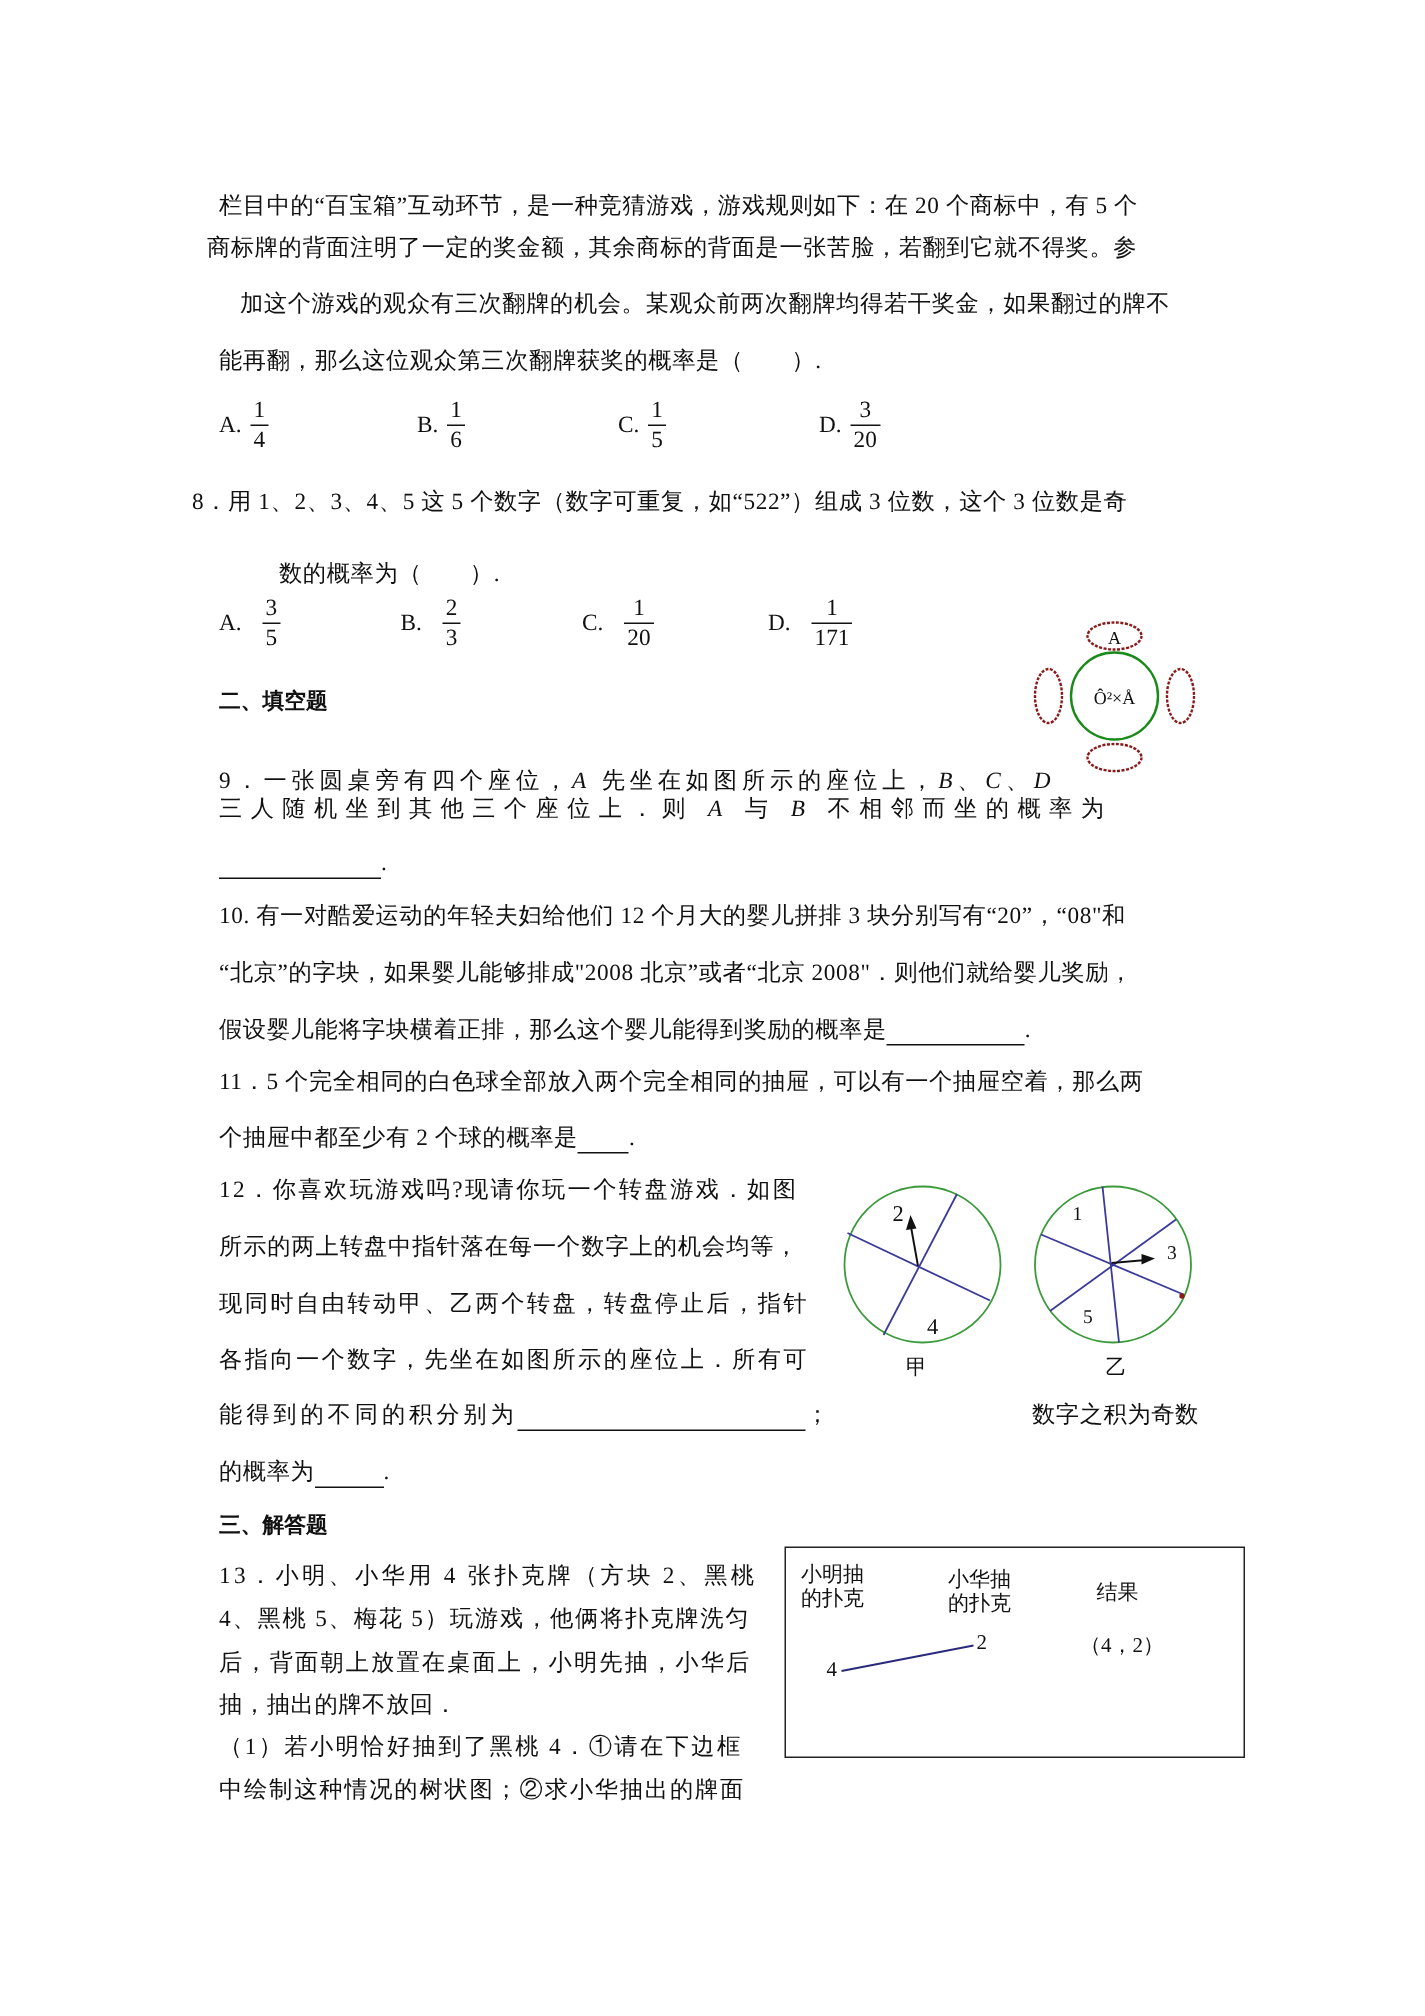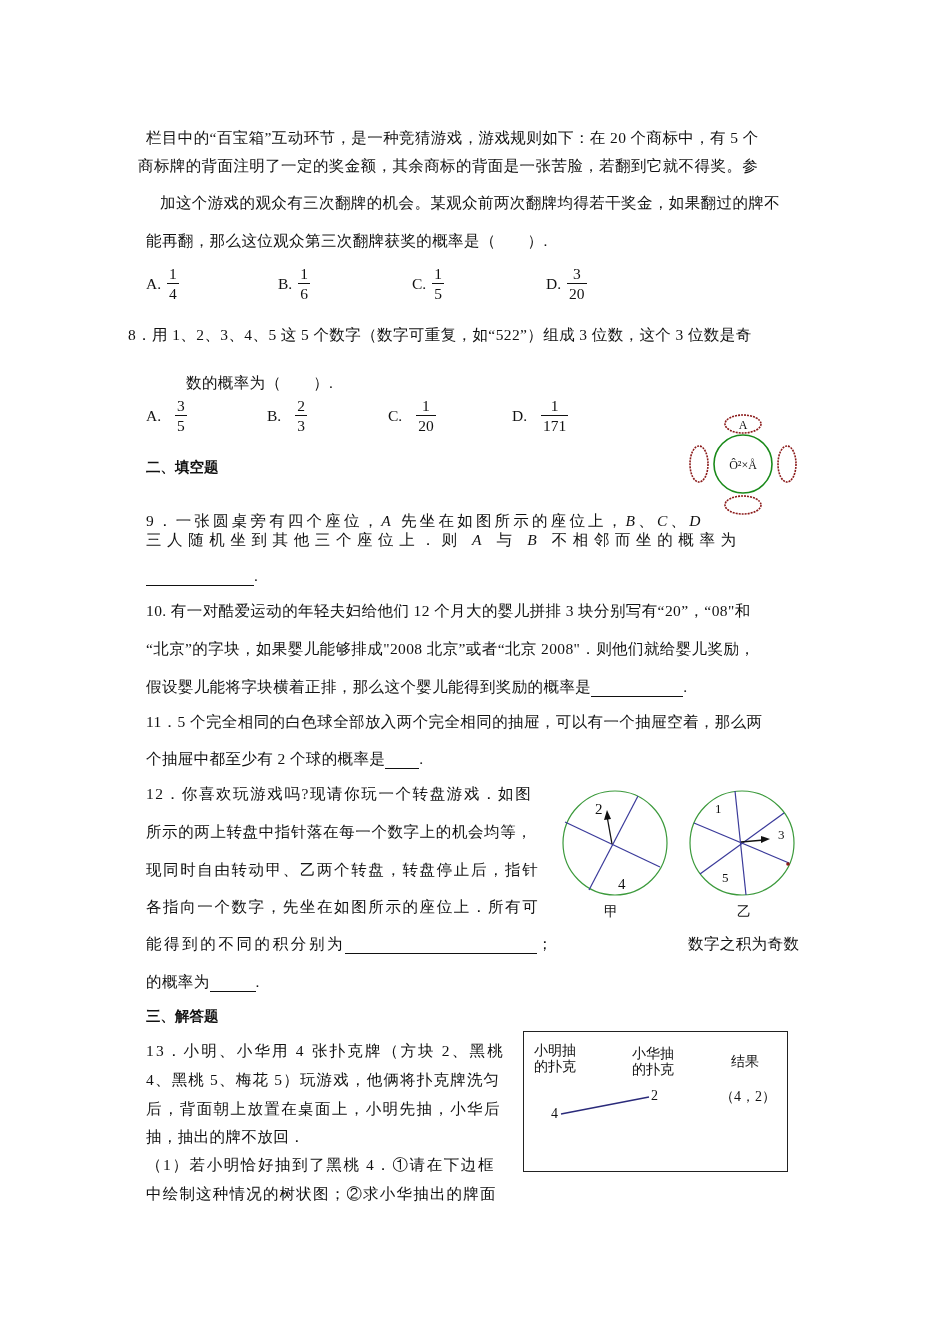--- a/index.html
+++ b/index.html
@@ -157,21 +157,21 @@
 
 <div class="abs bold" style="left:146px; top:1007px;">三、解答题</div>
 
 <div class="abs line" style="left:146px; top:1041px; letter-spacing:2.2px;">13．小明、小华用 4 张扑克牌（方块 2、黑桃</div>
 <div class="abs line" style="left:146px; top:1070px; letter-spacing:1.2px;">4、黑桃 5、梅花 5）玩游戏，他俩将扑克牌洗匀</div>
 <div class="abs line" style="left:146px; top:1099px; letter-spacing:1.4px;">后，背面朝上放置在桌面上，小明先抽，小华后</div>
 <div class="abs line" style="left:146px; top:1127px;">抽，抽出的牌不放回．</div>
 <div class="abs line" style="left:146px; top:1155px; letter-spacing:1.6px;">（1）若小明恰好抽到了黑桃 4．①请在下边框</div>
 <div class="abs line" style="left:146px; top:1184px; letter-spacing:1.2px;">中绘制这种情况的树状图；②求小华抽出的牌面</div>
 
-<div class="abs" style="left:523px; top:1031px; width:265px; height:141px; border:1.5px solid #222; box-sizing:border-box;">
+<div class="abs" style="left:523px; top:1031px; width:307px; height:141px; border:1.5px solid #222; box-sizing:border-box;">
   <div class="abs" style="left:10px; top:10px; font-size:14px; line-height:16px; font-family:'DejaVu Sans', sans-serif;">
     <div>小明抽</div>
       <div>的扑克</div>
   </div>
   <div class="abs" style="left:108px; top:13px; font-size:14px; line-height:16px; font-family:'DejaVu Sans', sans-serif;">
     <div>小华抽</div>
       <div>的扑克</div>
   </div>
   <div class="abs" style="left:207px; top:21px; font-size:14px; font-family:'DejaVu Sans', sans-serif;">结果</div>
   <svg class="abs" style="left:0; top:0;" width="265" height="141">

